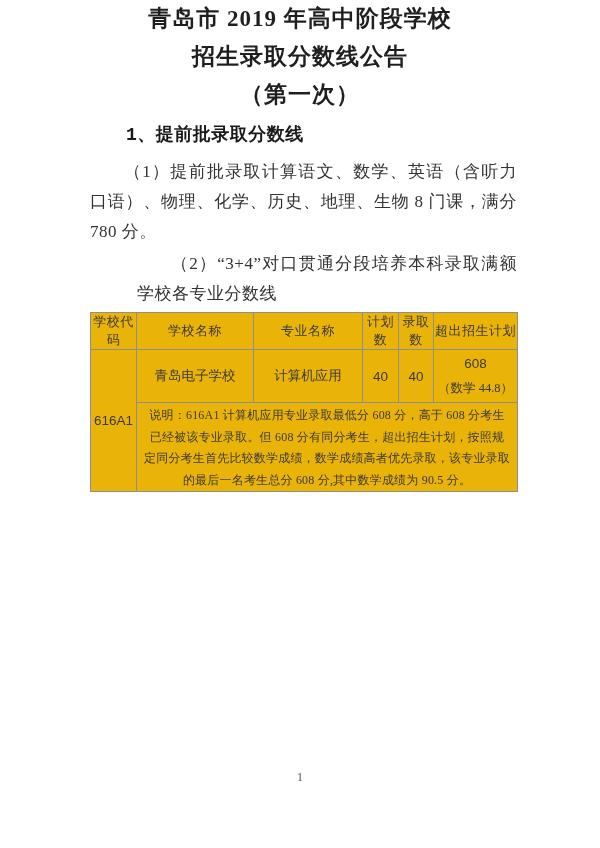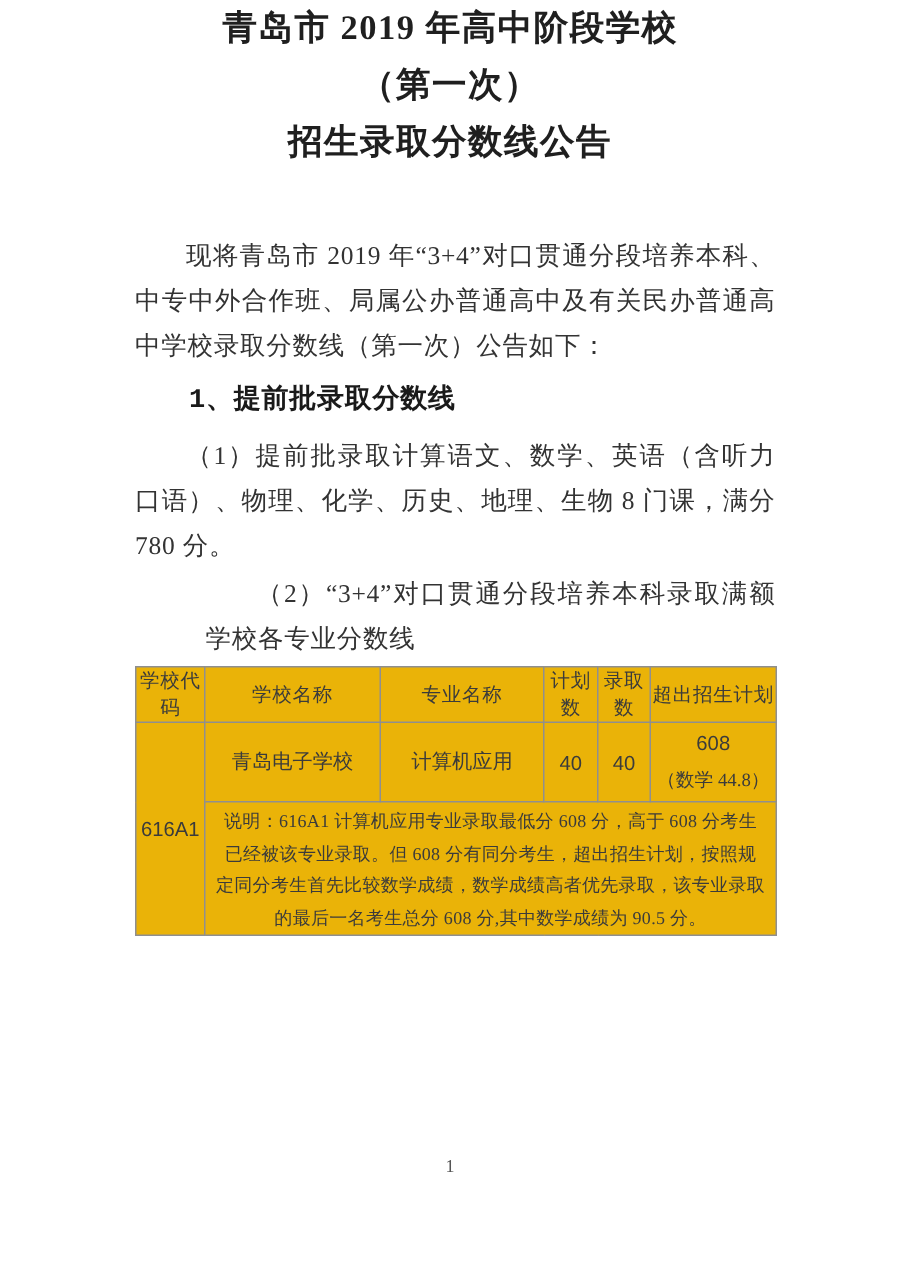--- a/index.html
+++ b/index.html
@@ -99,26 +99,25 @@
     font-size: 12px;
     color: #555555;
   }
 </style>
 </head>
 <body>
 
 <div class="page">
   <div class="title-wrap">
     <div class="doc-title-line">青岛市 2019 年高中阶段学校</div>
+    <div class="doc-title-line">招生录取分数线公告</div>
     <div class="doc-title-line">（第一次）</div>
-    <div class="doc-title-line">招生录取分数线公告</div>
   </div>
 
   <div class="content">
-    <p class="para p-intro">现将青岛市 2019 年“3+4”对口贯通分段培养本科、中专中外合作班、局属公办普通高中及有关民办普通高中学校录取分数线（第一次）公告如下：</p>
 
     <p class="section-heading">1、提前批录取分数线</p>
 
     <p class="para p-one">（1）提前批录取计算语文、数学、英语（含听力口语）、物理、化学、历史、地理、生物 8 门课，满分 780 分。</p>
 
 
     <p class="para p-three">（2）“3+4”对口贯通分段培养本科录取满额学校各专业分数线</p>
 
     <table class="score-table">
       <colgroup>

